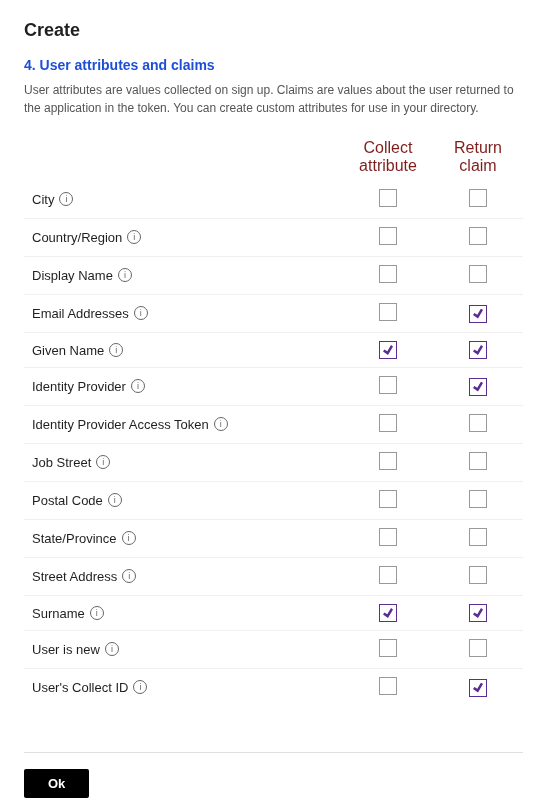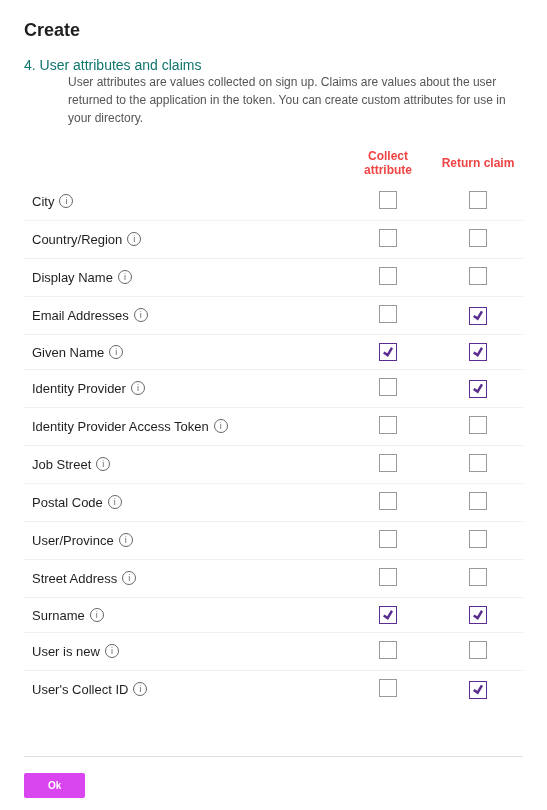--- a/index.html
+++ b/index.html
@@ -18,43 +18,42 @@
       height: 810px;
     }
     .page-title {
       font-size: 18px;
       font-weight: 600;
       margin-bottom: 16px;
       color: #1f1f1f;
     }
     .section-title {
       font-size: 14px;
-      font-weight: 400;
-      margin-bottom: 0;
-      color: #0f766e;
+      font-weight: 700;
+      margin-bottom: 8px;
+      color: #1d4ed8;
     }
     .section-desc {
       font-size: 12px;
       color: #555;
       margin-bottom: 16px;
       line-height: 1.5;
-      margin-left: 44px;
     }
     .table-container {
       flex: 1;
       overflow: auto;
     }
     table {
       width: 100%;
       border-collapse: collapse;
     }
     thead th {
-      font-size: 12px;
-      font-weight: 700;
-      color: #ef4444;
+      font-size: 16px;
+      font-weight: 400;
+      color: #7f1d1d;
       padding: 6px 8px;
       text-align: center;
     }
     thead th:first-child {
       text-align: left;
     }
     tbody tr {
       border-bottom: 1px solid #f0f0f0;
     }
     tbody tr:last-child {
@@ -110,25 +109,25 @@
       height: 10px;
       background: #5c2d91;
       clip-path: polygon(14% 44%, 0 65%, 50% 100%, 100% 16%, 80% 0%, 43% 62%);
     }
     .footer {
       padding-top: 16px;
       border-top: 1px solid #e0e0e0;
       margin-top: 8px;
     }
     .ok-button {
-      background: #d946ef;
+      background: #000000;
       color: #fff;
       border: none;
       padding: 7px 24px;
-      font-size: 10px;
+      font-size: 13px;
       font-weight: 600;
       cursor: pointer;
       border-radius: 2px;
     }
   </style>
 </head>
 <body>
 
 <div class="page">
   <div class="page-title">Create</div>
@@ -231,21 +230,21 @@
                 <span>Postal Code</span>
                 <span class="info-icon">i</span>
               </span>
             </td>
             <td class="checkbox-cell"><span class="checkbox-wrap"></span></td>
             <td class="checkbox-cell"><span class="checkbox-wrap"></span></td>
           </tr>
           <tr>
             <td>
               <span class="row-label">
-                <span>User/Province</span>
+                <span>State/Province</span>
                 <span class="info-icon">i</span>
               </span>
             </td>
             <td class="checkbox-cell"><span class="checkbox-wrap"></span></td>
             <td class="checkbox-cell"><span class="checkbox-wrap"></span></td>
           </tr>
           <tr>
             <td>
               <span class="row-label">
                 <span>Street Address</span>

